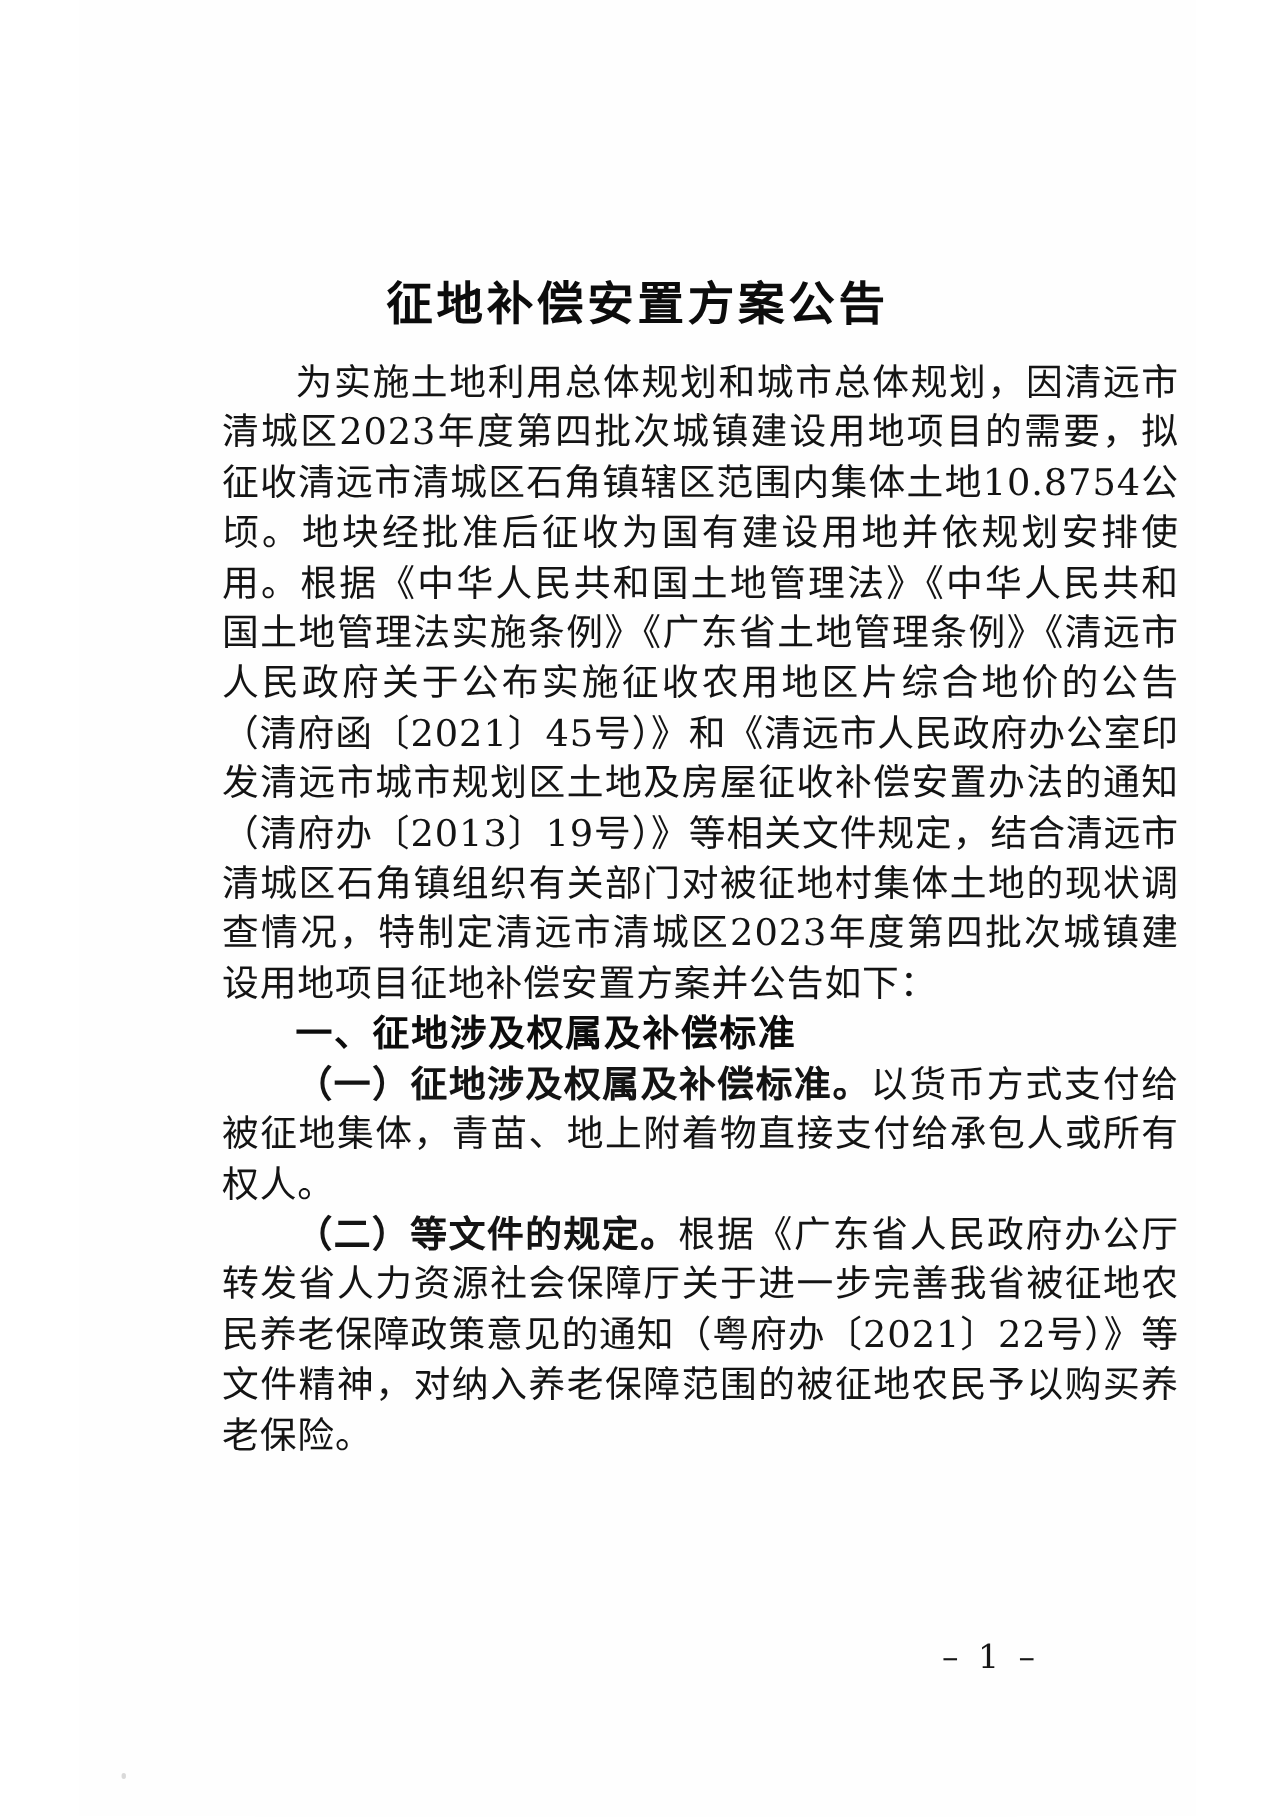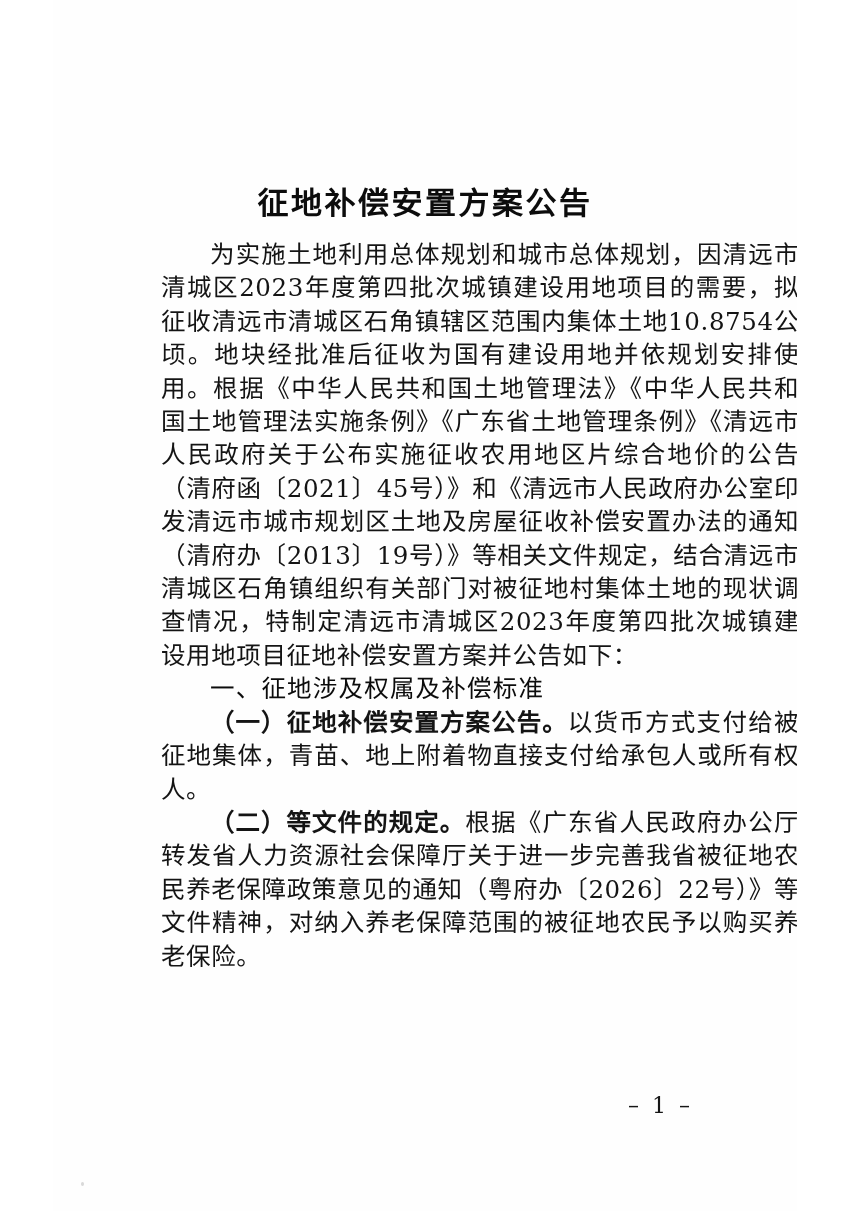--- a/index.html
+++ b/index.html
@@ -41,21 +41,21 @@
     font-family: "DejaVu Sans", "Liberation Sans", sans-serif;
     font-weight: 700;
     font-size: 31px;
     letter-spacing: 2.5px;
     color: #0c0c0c;
     line-height: 40px;
   }
 
   .body-col {
     position: absolute;
-    left: 108px;
+    left: 95px;
     top: 238px;
     width: 638px;
   }
 
   
   .para {
     margin: 0;
     font-size: 24.5px;
     line-height: 33.4px;
     text-align: justify;
@@ -70,21 +70,21 @@
   .lead {
     font-weight: 700;
     letter-spacing: 0.4px;
   }
 
   
   .heading {
     margin: 0;
     text-indent: 2em;
     font-family: "DejaVu Sans", "Liberation Sans", sans-serif;
-    font-weight: 400;
+    font-weight: 700;
     font-size: 24.5px;
     line-height: 33.4px;
     letter-spacing: 1.2px;
     color: #0c0c0c;
   }
 
   .note {
     margin: 0;
     text-indent: 2em;
     font-size: 24.5px;
@@ -116,22 +116,22 @@
   <h1 class="doc-title">征地补偿安置方案公告</h1>
 
   <div class="body-col">
 
     <p class="para">为实施土地利用总体规划和城市总体规划，因清远市清城区2023年度第四批次城镇建设用地项目的需要，拟征收清远市清城区石角镇辖区范围内集体土地10.8754公顷。地块经批准后征收为国有建设用地并依规划安排使用。根据《中华人民共和国土地管理法》《中华人民共和国土地管理法实施条例》《广东省土地管理条例》《清远市人民政府关于公布实施征收农用地区片综合地价的公告（清府函〔2021〕45号）》和《清远市人民政府办公室印发清远市城市规划区土地及房屋征收补偿安置办法的通知（清府办〔2013〕19号）》等相关文件规定，结合清远市清城区石角镇组织有关部门对被征地村集体土地的现状调查情况，特制定清远市清城区2023年度第四批次城镇建设用地项目征地补偿安置方案并公告如下：</p>
 
     <p class="heading">一、征地涉及权属及补偿标准</p>
 
 
 
-    <p class="para"><span class="lead">（一）征地补偿安置方案公告。</span><span>以货币方式支付给被征地集体，青苗、地上附着物直接支付给承包人或所有权人。</span></p>
+    <p class="para"><span class="lead">（一）征地涉及权属及补偿标准。</span><span>以货币方式支付给被征地集体，青苗、地上附着物直接支付给承包人或所有权人。</span></p>
 
-    <p class="para"><span class="lead">（二）等文件的规定。</span><span>根据《广东省人民政府办公厅转发省人力资源社会保障厅关于进一步完善我省被征地农民养老保障政策意见的通知（粤府办〔2026〕22号）》等文件精神，对纳入养老保障范围的被征地农民予以购买养老保险。</span></p>
+    <p class="para"><span class="lead">（二）等文件的规定。</span><span>根据《广东省人民政府办公厅转发省人力资源社会保障厅关于进一步完善我省被征地农民养老保障政策意见的通知（粤府办〔2021〕22号）》等文件精神，对纳入养老保障范围的被征地农民予以购买养老保险。</span></p>
 
 
   </div>
 
   <div class="page-number">– 1 –</div>
 
 </div>
 
 </body></html>

